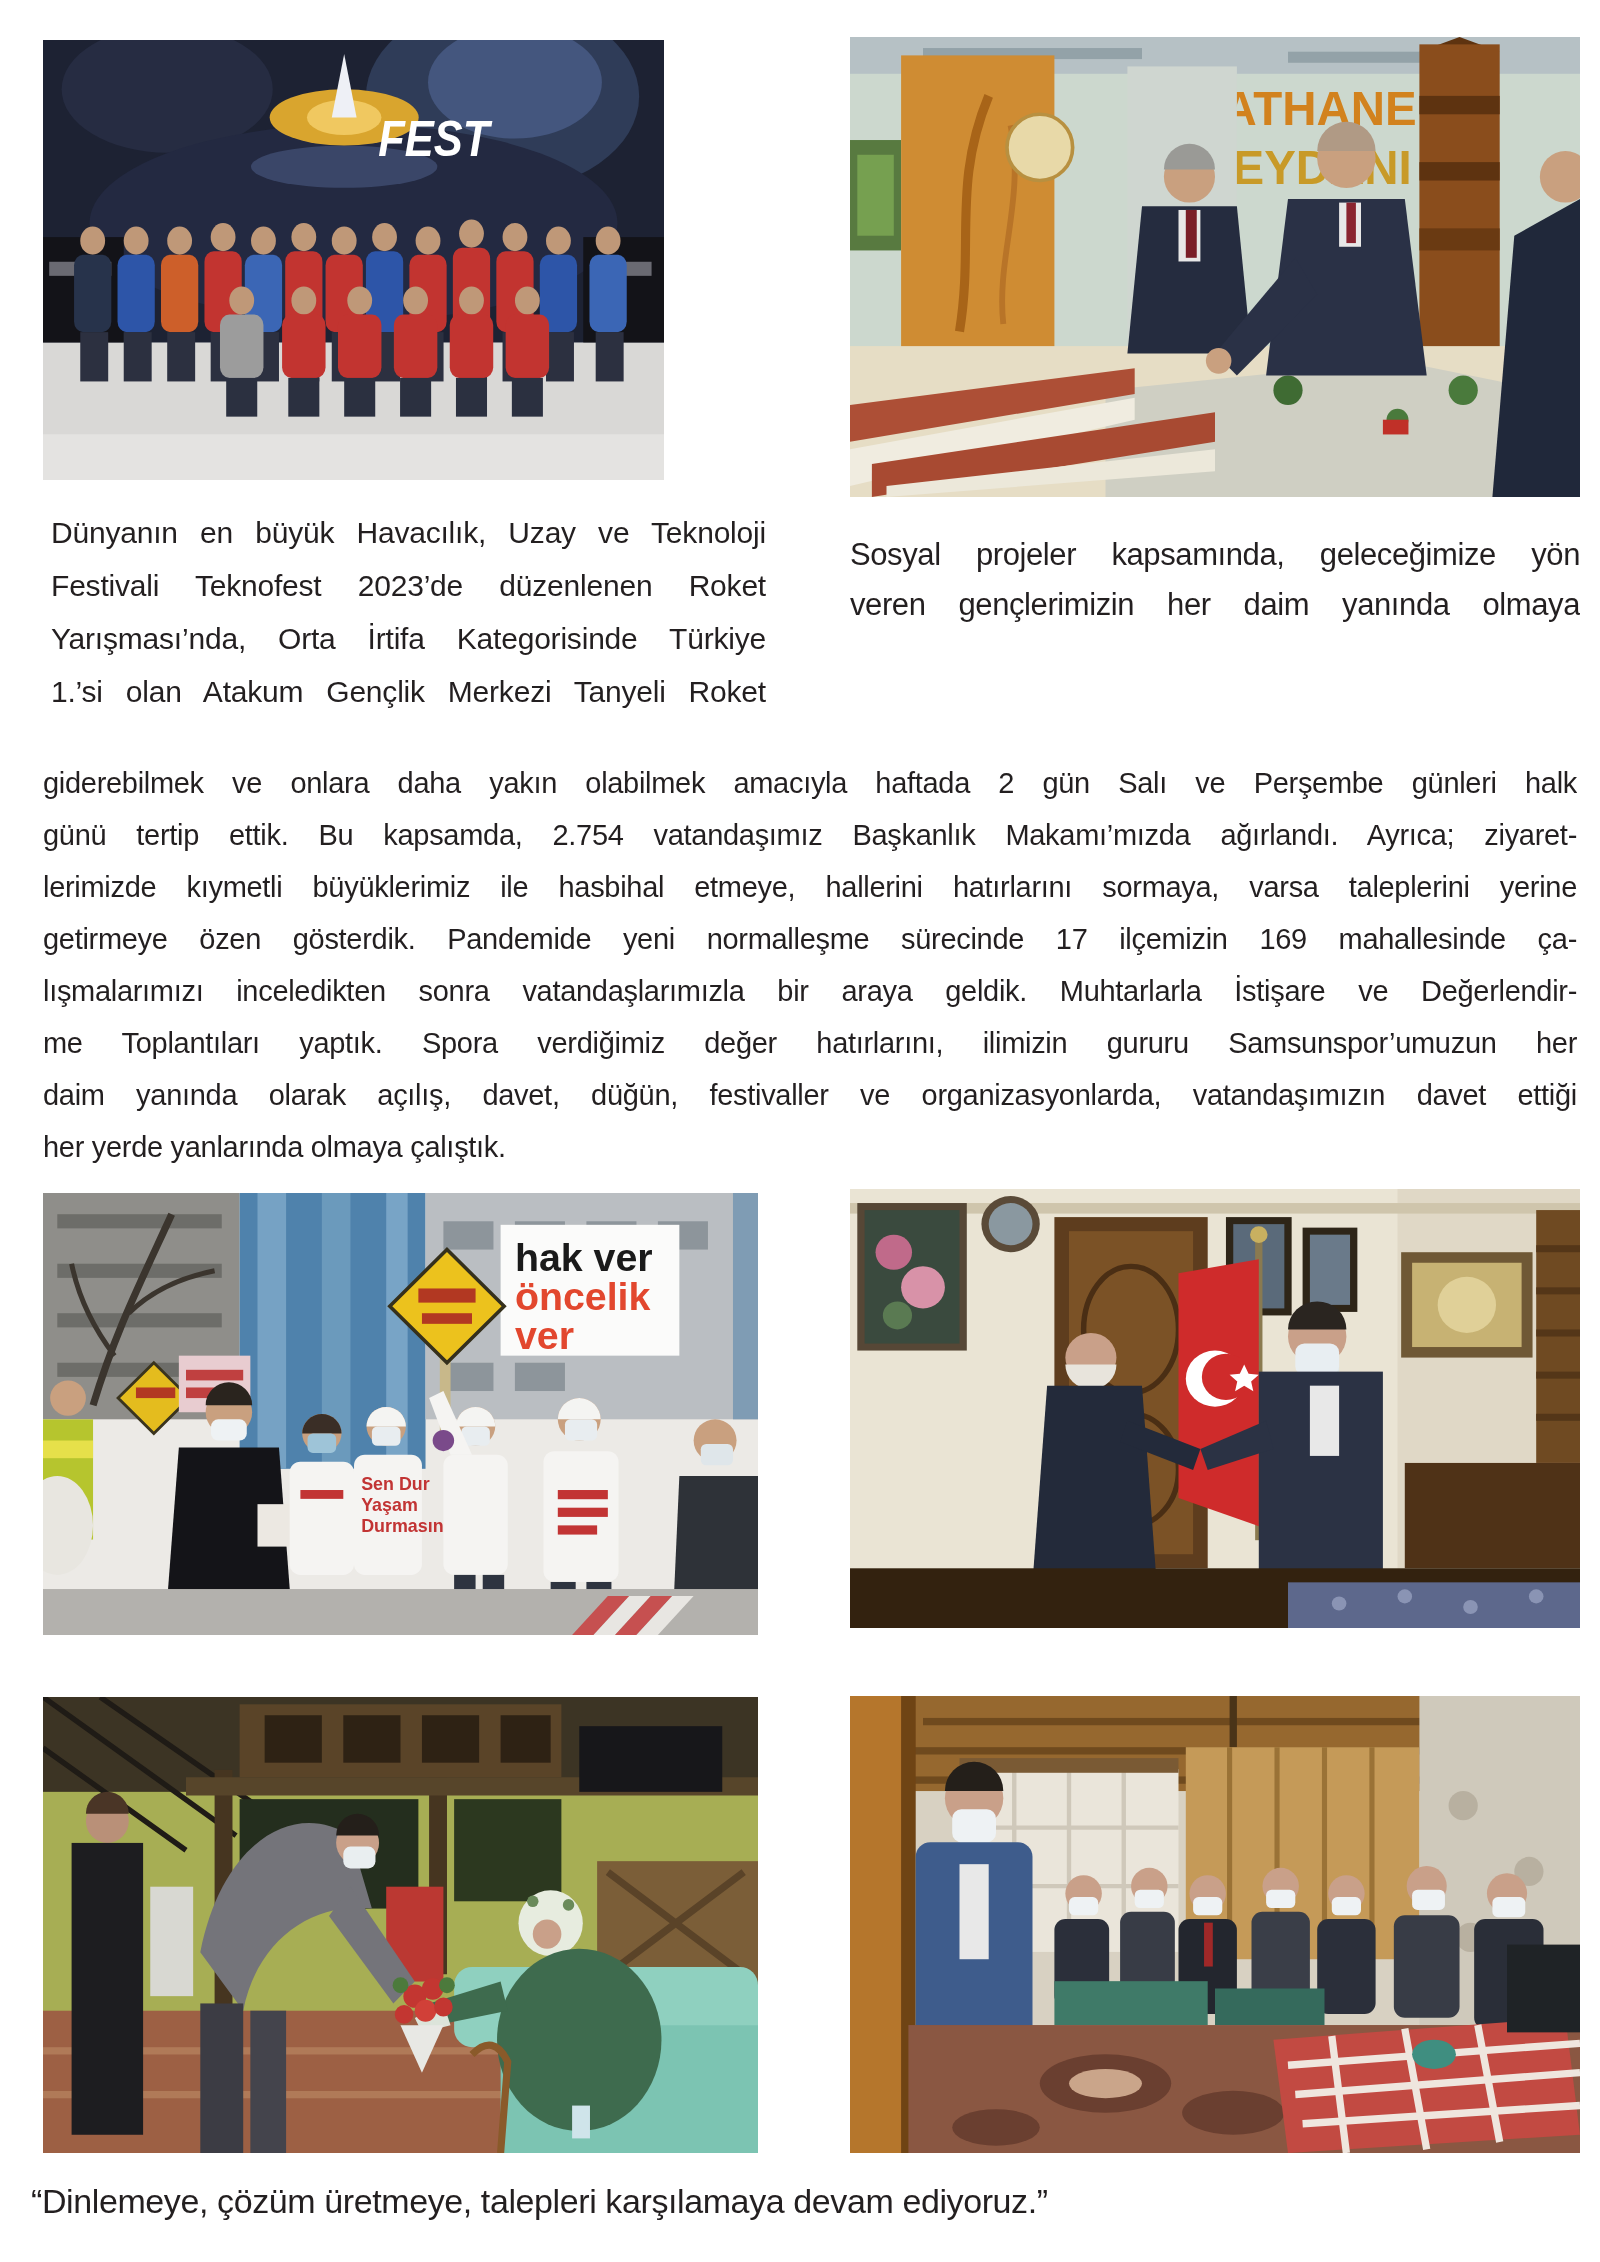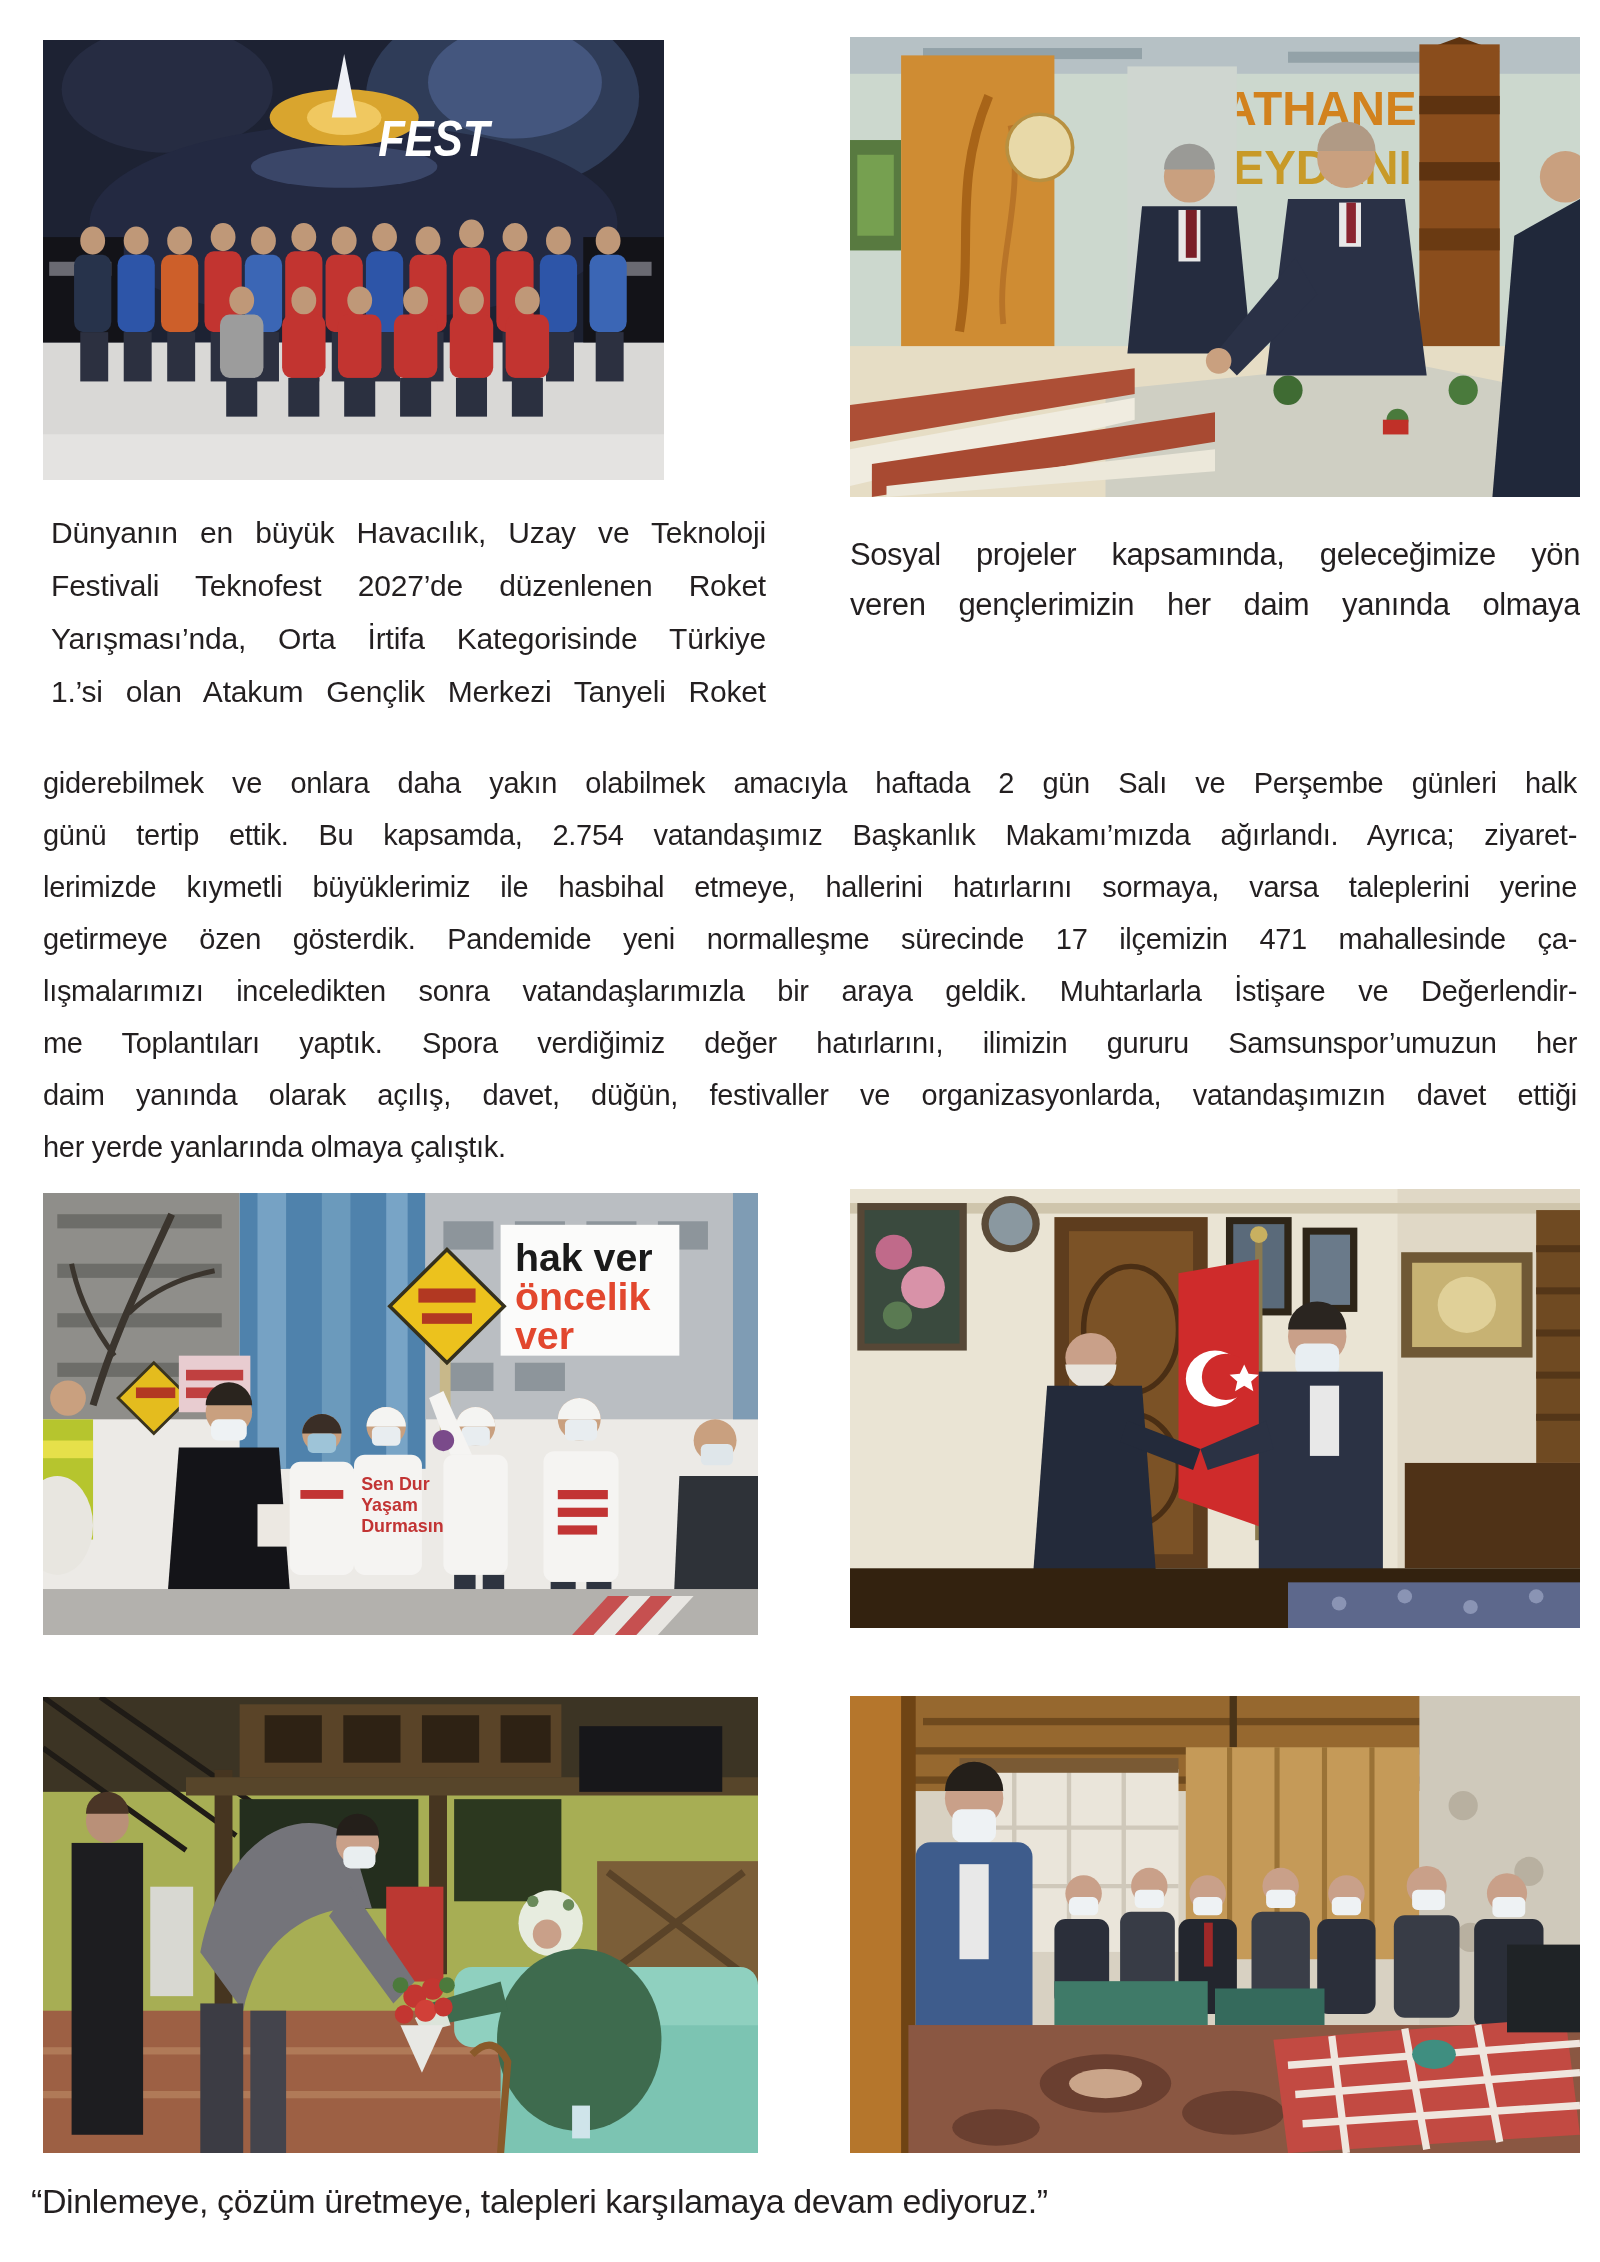--- a/index.html
+++ b/index.html
@@ -176,35 +176,35 @@
         <rect x="134" y="45" width="6" height="12" fill="#e8e8e8"></rect>
         <rect x="136" y="45" width="2.6" height="11" fill="#8a2430"></rect>
         <polygon points="182,54 200,44 200,125 176,125" fill="#20283a"></polygon>
         <circle cx="196" cy="38" r="7" fill="#c9a07f"></circle>
       </g>
     </svg>
   </figure>
 
   <div class="txt capL" id="capL">
     <div class="jline">Dünyanın en büyük Havacılık, Uzay ve Teknoloji</div>
-    <div class="jline">Festivali Teknofest 2027’de düzenlenen Roket</div>
+    <div class="jline">Festivali Teknofest 2023’de düzenlenen Roket</div>
     <div class="jline">Yarışması’nda, Orta İrtifa Kategorisinde Türkiye</div>
     <div class="jline">1.’si olan Atakum Gençlik Merkezi Tanyeli Roket</div>
   </div>
 
   <div class="txt capR" id="capR">
     <div class="jline">Sosyal projeler kapsamında, geleceğimize yön</div>
     <div class="jline">veren gençlerimizin her daim yanında olmaya</div>
   </div>
 
   <div class="txt bodypar" id="par">
     <div class="jline">giderebilmek ve onlara daha yakın olabilmek amacıyla haftada 2 gün Salı ve Perşembe günleri halk</div>
     <div class="jline">günü tertip ettik. Bu kapsamda, 2.754 vatandaşımız Başkanlık Makamı’mızda ağırlandı. Ayrıca; ziyaret-</div>
     <div class="jline">lerimizde kıymetli büyüklerimiz ile hasbihal etmeye, hallerini hatırlarını sormaya, varsa taleplerini yerine</div>
-    <div class="jline">getirmeye özen gösterdik. Pandemide yeni normalleşme sürecinde 17 ilçemizin 471 mahallesinde ça-</div>
+    <div class="jline">getirmeye özen gösterdik. Pandemide yeni normalleşme sürecinde 17 ilçemizin 169 mahallesinde ça-</div>
     <div class="jline">lışmalarımızı inceledikten sonra vatandaşlarımızla bir araya geldik. Muhtarlarla İstişare ve Değerlendir-</div>
     <div class="jline">me Toplantıları yaptık. Spora verdiğimiz değer hatırlarını, ilimizin gururu Samsunspor’umuzun her</div>
     <div class="jline">daim yanında olarak açılış, davet, düğün, festivaller ve organizasyonlarda, vatandaşımızın davet ettiği</div>
     <div class="plain">her yerde yanlarında olmaya çalıştık.</div>
   </div>
 
   <figure class="photo" id="ph3" aria-label="Street awareness event with youths in white t-shirts, masks, yellow diamond signs and placards">
     <svg viewBox="0 0 200 125" preserveAspectRatio="none">
       <rect width="200" height="125" fill="#eceae6"></rect>
       <g>

